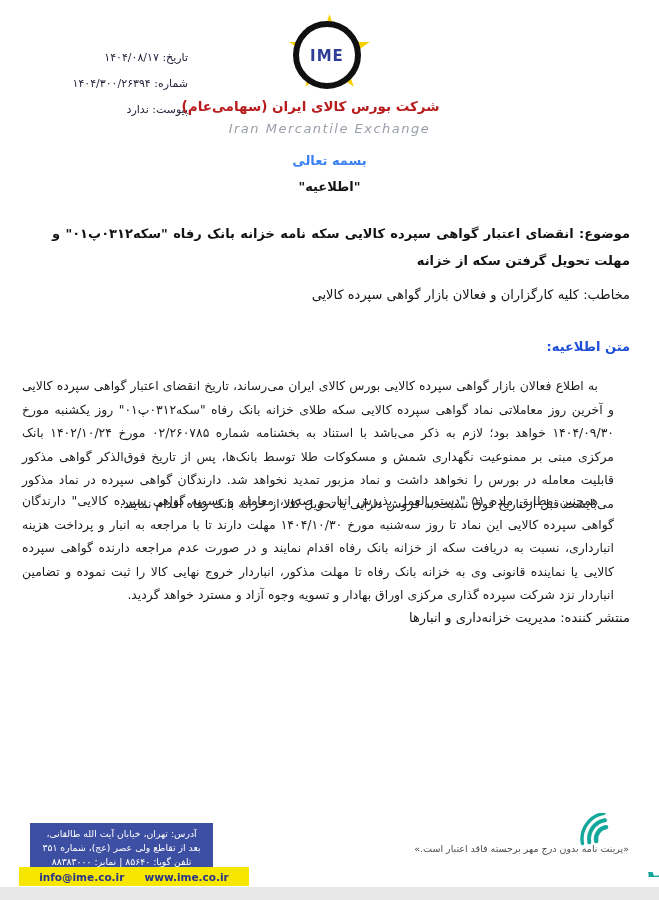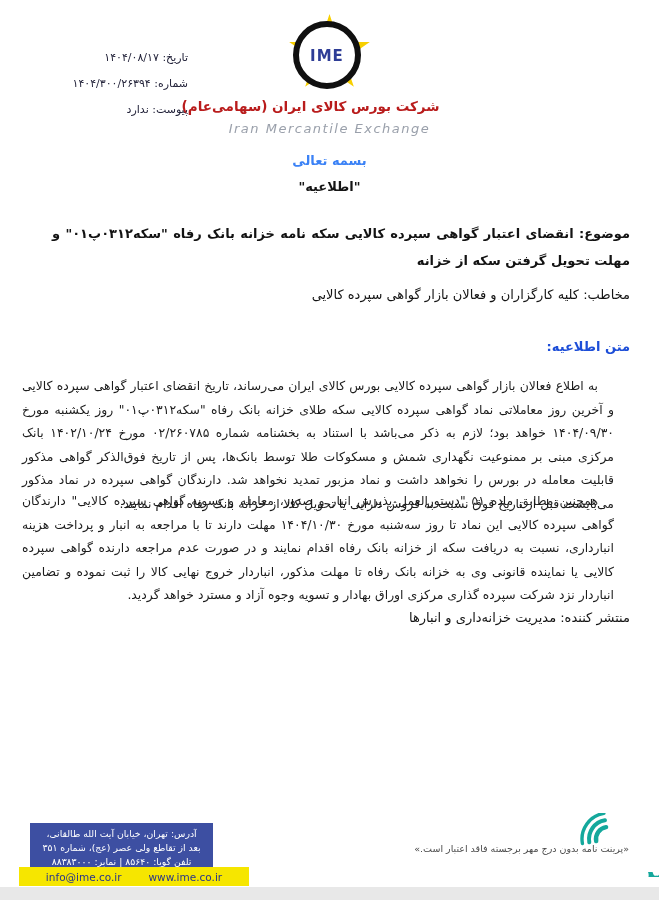--- a/index.html
+++ b/index.html
@@ -90,21 +90,21 @@
     position:absolute;left:24px;top:823px;width:183px;height:44px;
     background:#3d4fa2;color:#ffffff;
     direction:rtl;text-align:center;
     font-size:9.3px;line-height:13.8px;
     padding-top:4px;box-sizing:border-box;margin-left:6px;
   }
   .contact-bar{
     position:absolute;left:19px;top:867px;width:230px;height:19px;
     background:#f6e600;
     display:flex;direction:ltr;align-items:center;justify-content:space-evenly;
-    font-size:10.5px;font-weight:normal;color:#27348b;
+    font-size:10.5px;font-weight:bold;color:#27348b;
   }
   
   .print-note{
     position:absolute;right:30px;top:843px;
     direction:rtl;font-size:9.5px;color:#4a4a4a;white-space:nowrap;
   }
   .watermark{
     position:absolute;right:-3px;bottom:10px;width:102px;height:64px;
   }
 </style>

